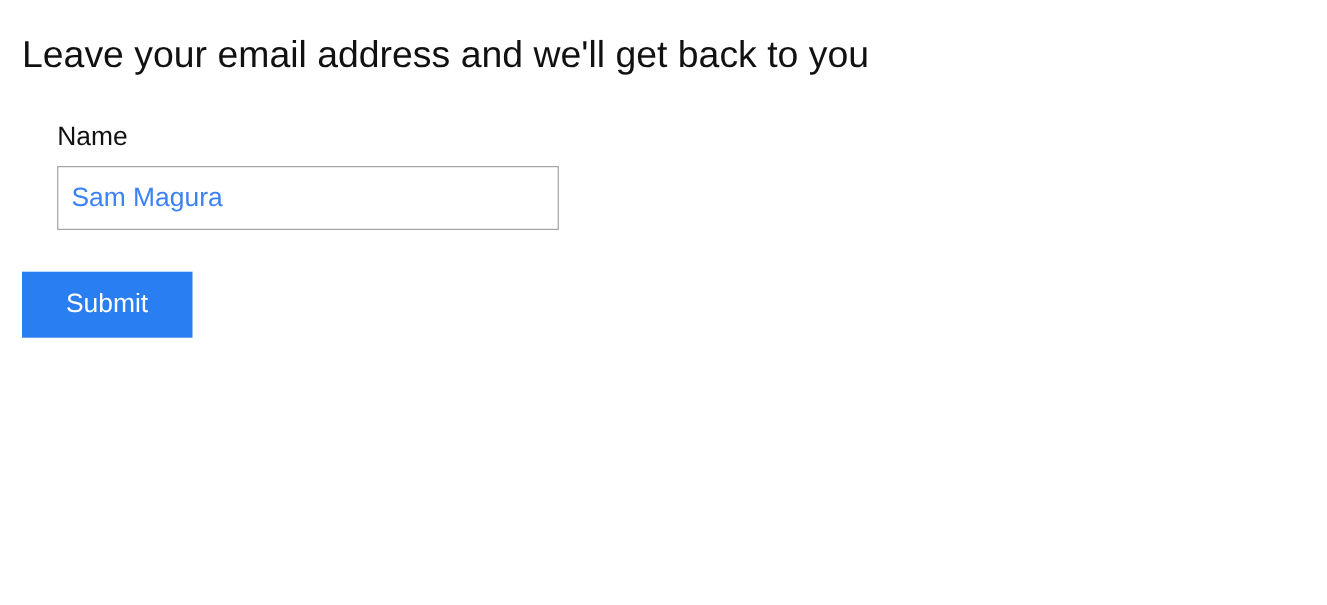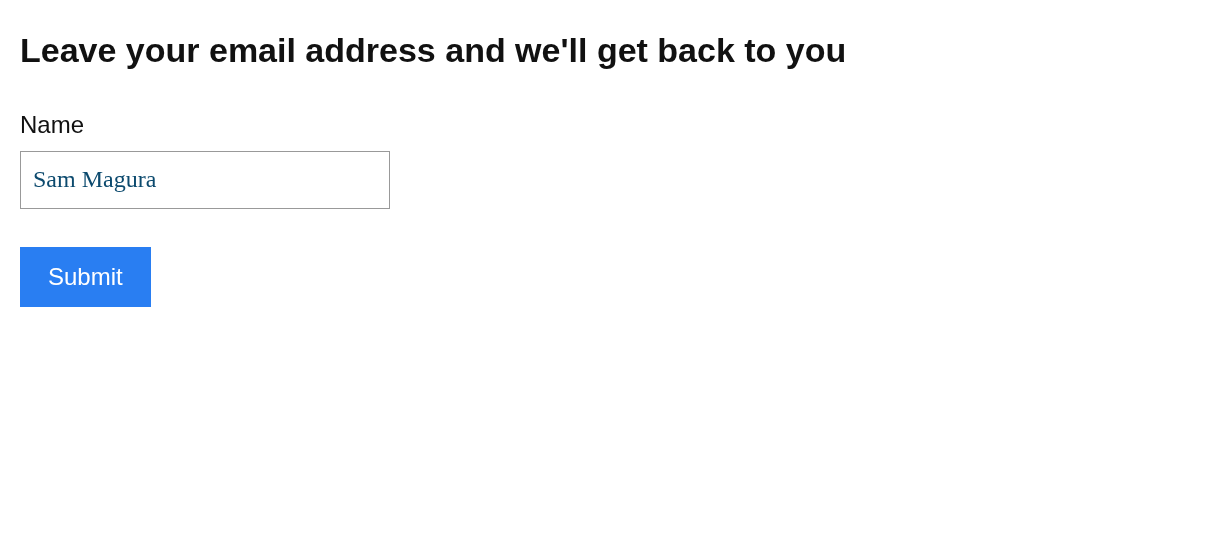--- a/index.html
+++ b/index.html
@@ -7,52 +7,53 @@
     }
     body {
       margin: 0;
       padding: 20px;
       font-family: Arial, Helvetica, sans-serif;
       background: #ffffff;
       color: #111;
     }
     h1 {
       font-size: 34px;
-      font-weight: 700;
+      font-weight: 400;
       margin: 10px 0 40px 0;
       line-height: 1.2;
     }
     .form-group {
       margin-bottom: 28px;
+      margin-left: 32px;
     }
     .form-label {
       display: block;
       font-size: 24px;
       font-weight: 400;
       margin-bottom: 12px;
       color: #111;
     }
     .form-input {
-      width: 370px;
+      width: 456px;
       height: 58px;
       border: 1px solid #999;
       padding: 0 12px;
       font-size: 24px;
-      font-family: Liberation Serif, serif;
-      color: #0c4a6e;
+      font-family: Liberation Sans, sans-serif;
+      color: #3b82f6;
       outline: none;
       background: #fff;
     }
     .submit-button {
       display: inline-block;
       background: #297ef2;
       color: #fff;
       border: none;
       font-size: 24px;
-      padding: 16px 28px;
+      padding: 16px 40px;
       cursor: pointer;
       font-family: Arial, Helvetica, sans-serif;
       margin-top: 10px;
     }
   </style>
 </head>
 <body>
 
 <h1>Leave your email address and we'll get back to you</h1>
 

